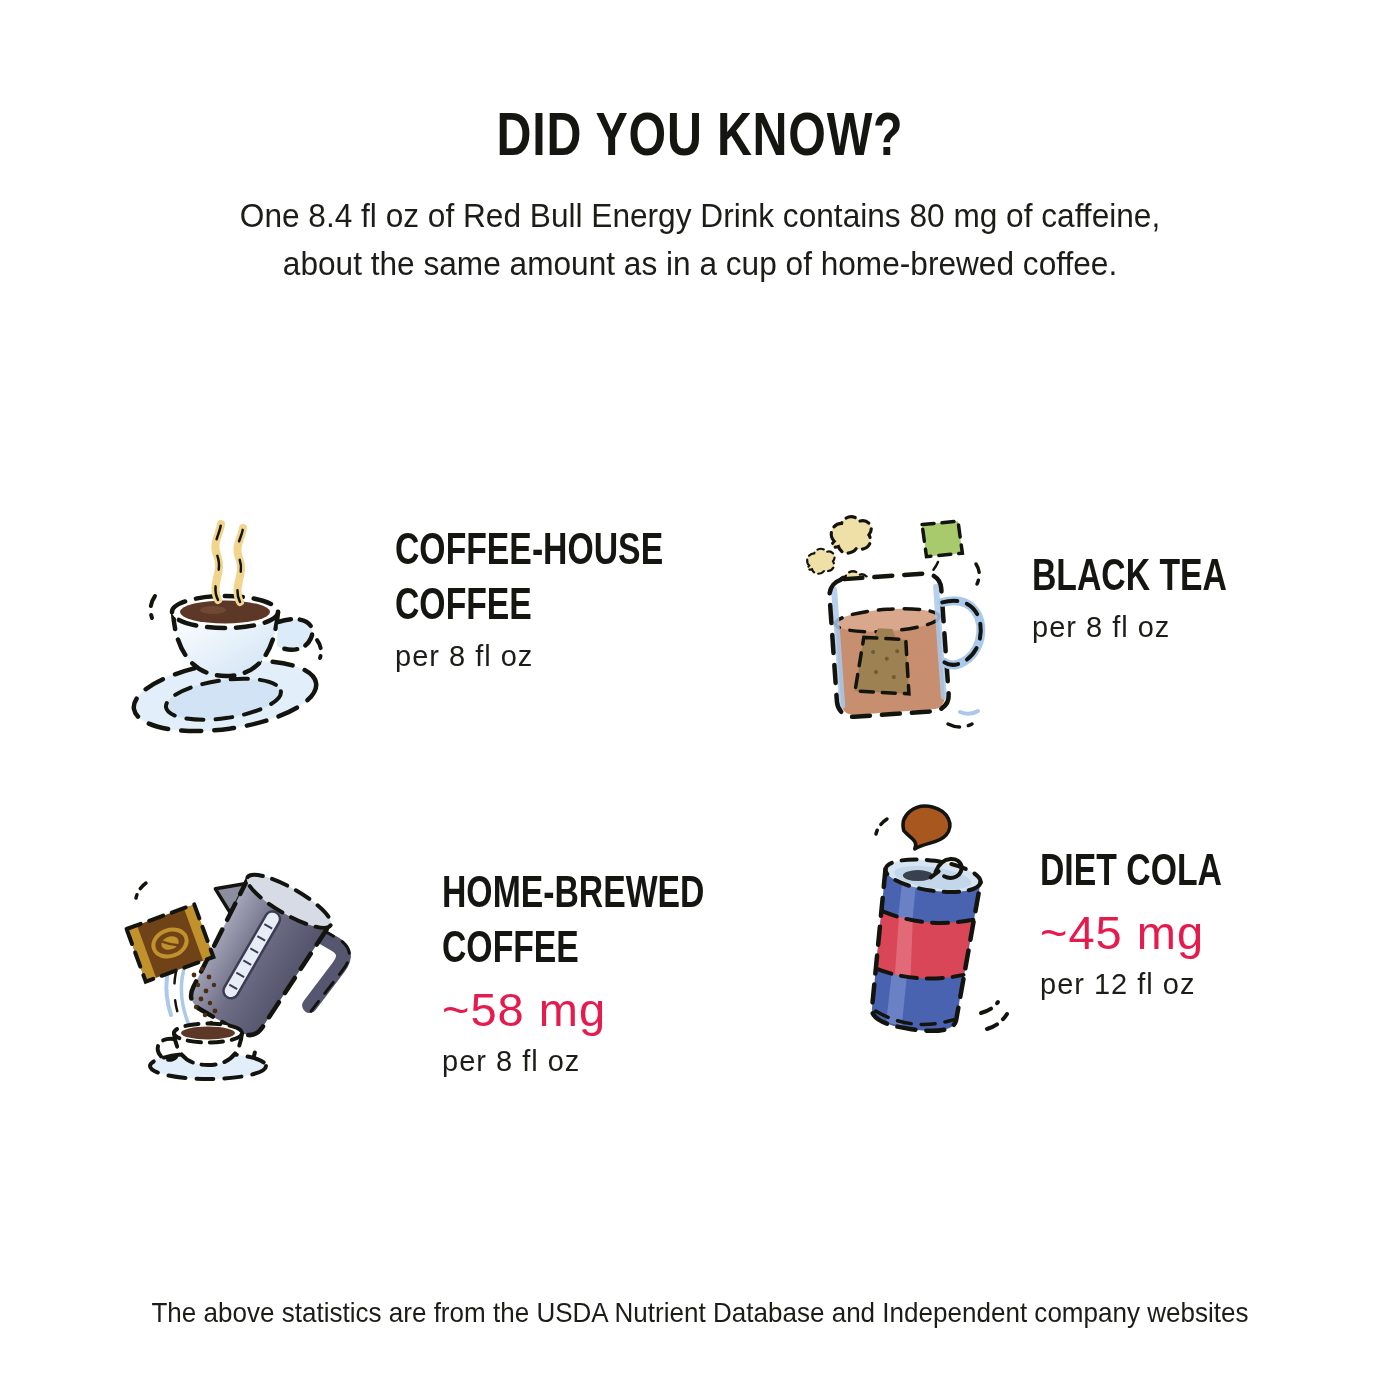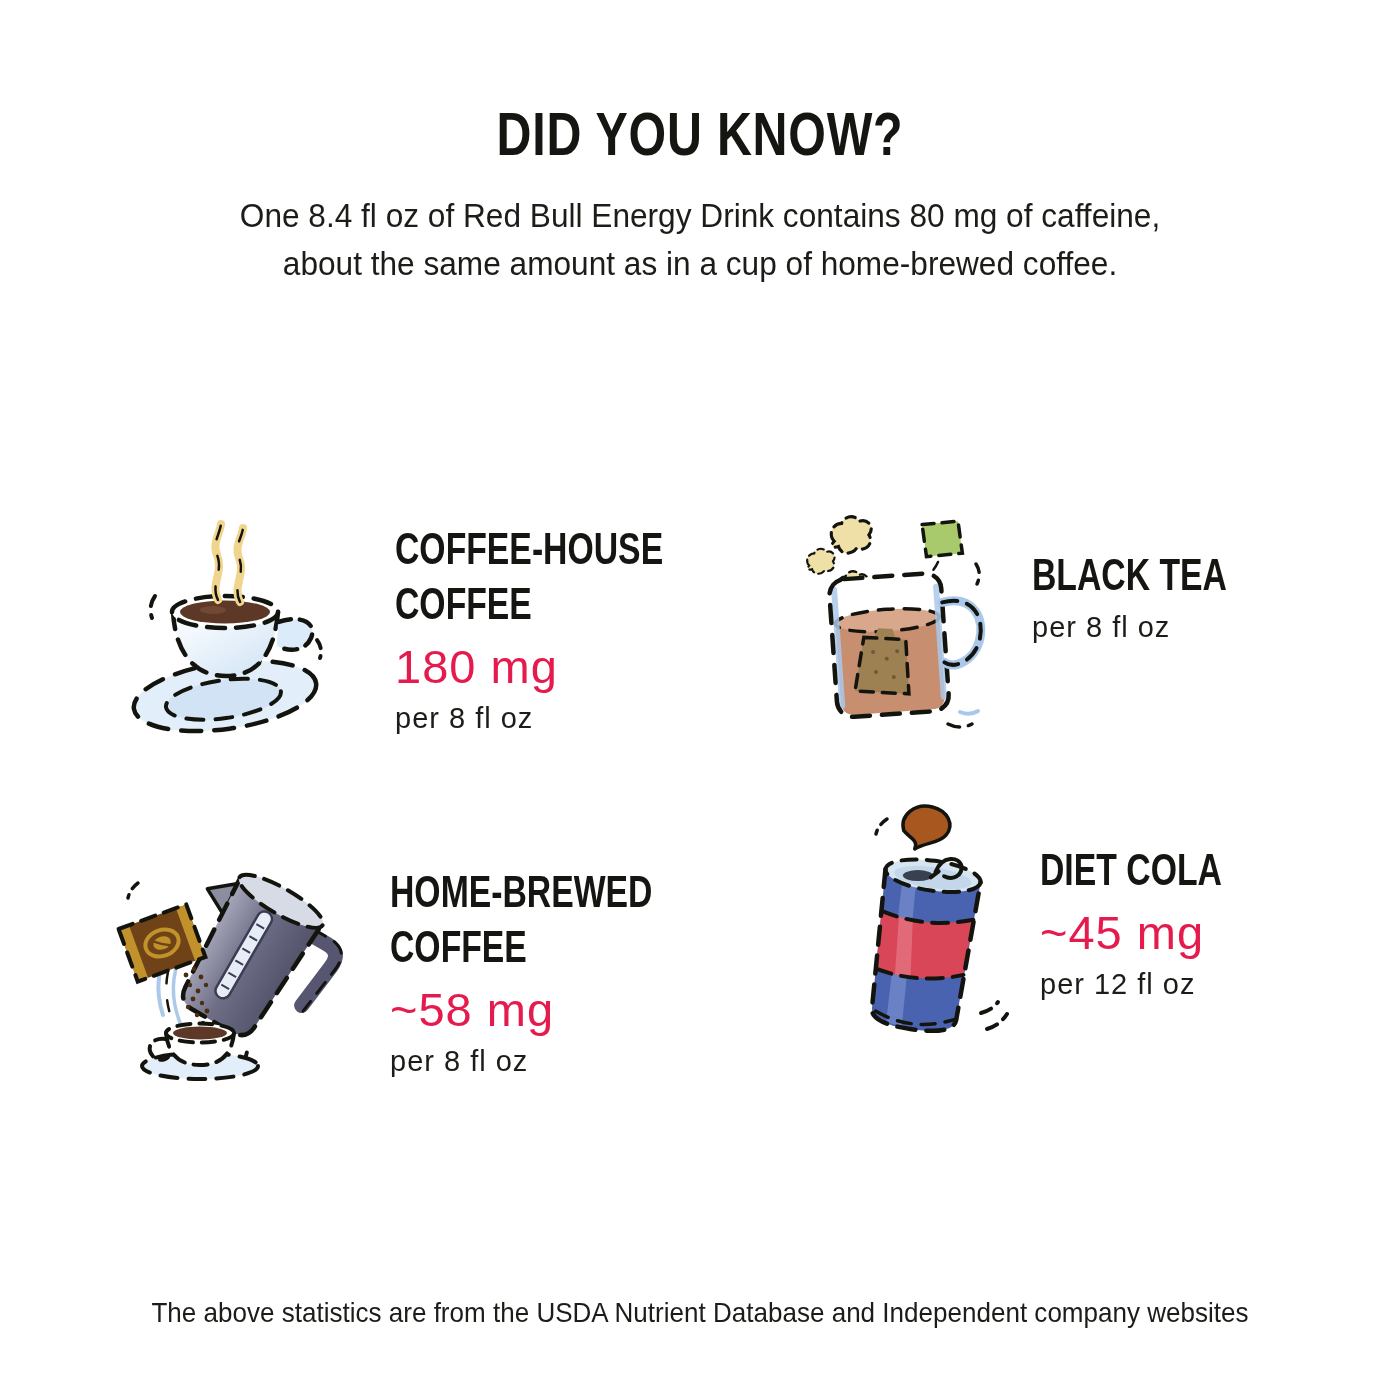--- a/index.html
+++ b/index.html
@@ -52,21 +52,21 @@
   .item-per {
     font-size:29px; font-weight:400; letter-spacing:1px;
     color:#1c1c18;
     margin-top:8px;
     white-space:nowrap;
   }
   #item-1 { left:125px; top:500px;gap:7px; }
   #item-1 .text-wrap { margin-left:58px; padding-top:22px; }
   #item-2 { left:792px; top:498px; }
   #item-2 .text-wrap { margin-left:35px; padding-top:50px; }
-  #item-3 { left:100px; top:845px; }
+  #item-3 { left:108px; top:845px;gap:44px; }
   #item-3 .text-wrap { margin-left:55px; padding-top:20px; }
   #item-4 { left:835px; top:797px; }
   #item-4 .text-wrap { margin-left:30px; padding-top:46px; }
   .footer {
     position:absolute; top:1297px; left:0; width:100%;
     text-align:center;
     font-size:28px; font-weight:400;
     transform:scaleX(0.93);
     color:#1c1c18;
     white-space:nowrap;
@@ -119,21 +119,20 @@
 
         <path d="M30 96 q-7 10 -3 22" fill="none" stroke="#14140f" stroke-width="4" stroke-dasharray="11 9" stroke-linecap="round"></path>
         <path d="M192 140 q6 8 3 18" fill="none" stroke="#14140f" stroke-width="4" stroke-dasharray="9 8" stroke-linecap="round"></path>
       </svg>
     </div>
     <div class="text-wrap">
       <div class="item-name">
         <div>COFFEE-HOUSE</div>
         <div>COFFEE</div>
       </div>
-      <div class="item-amount">180 mg</div>
       <div class="item-per">per 8 fl oz</div>
     </div>
   </div>
 
   <div class="item" id="item-2">
     <div class="icon-wrap">
       <svg width="205" height="240" viewBox="0 0 205 240" xmlns="http://www.w3.org/2000/svg">
         <defs>
           <path id="puff" d="M-15 5 C-21 -1 -17 -12 -8 -12 C-6 -19 5 -21 9 -14 C17 -17 24 -8 18 -1 C23 7 15 15 6 12 C2 18 -9 18 -11 10 C-17 12 -19 9 -15 5 Z"></path>
         </defs>

